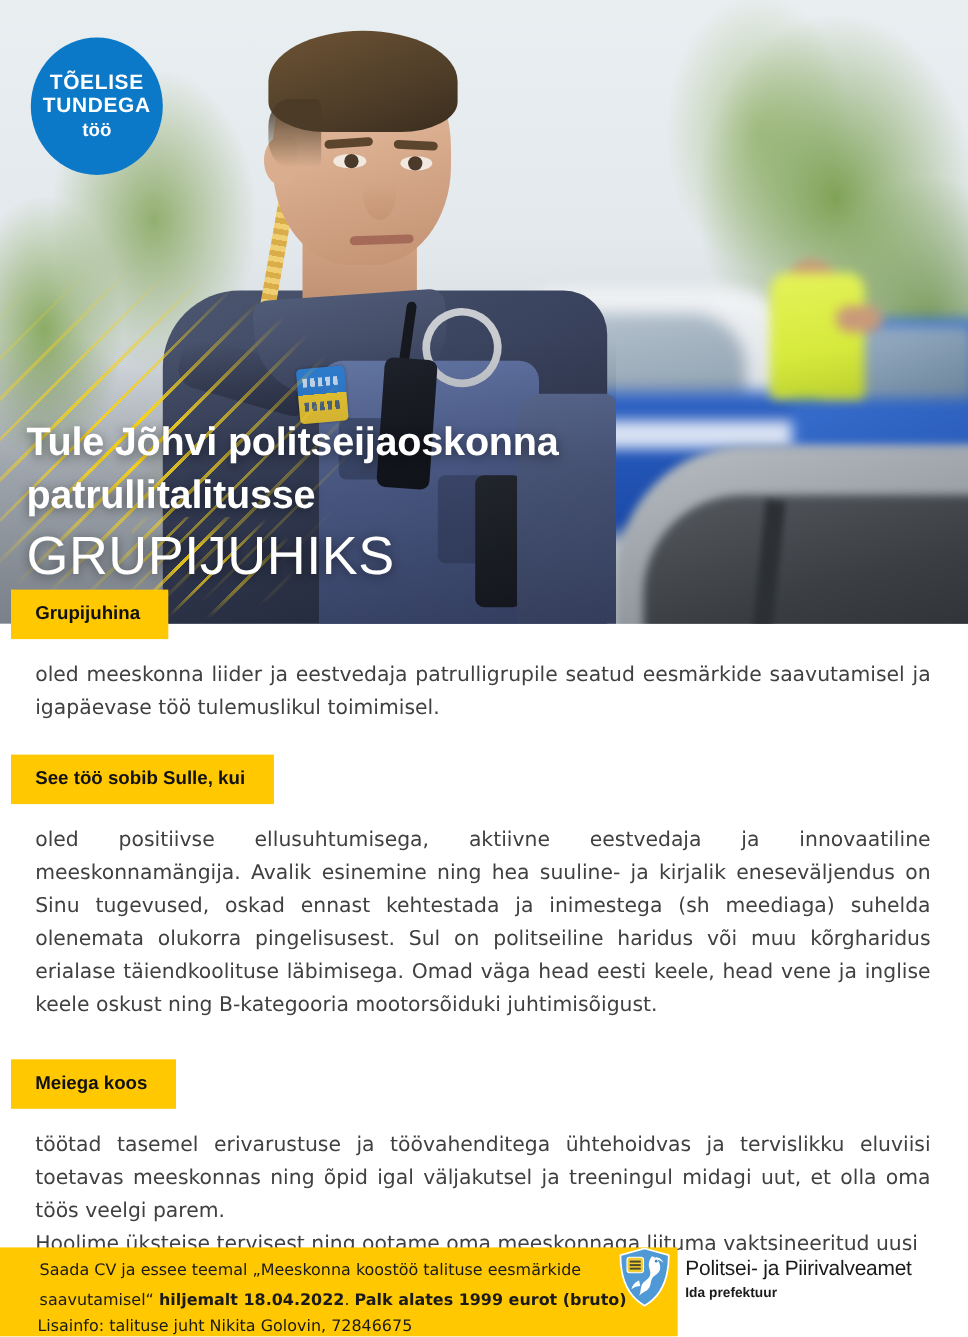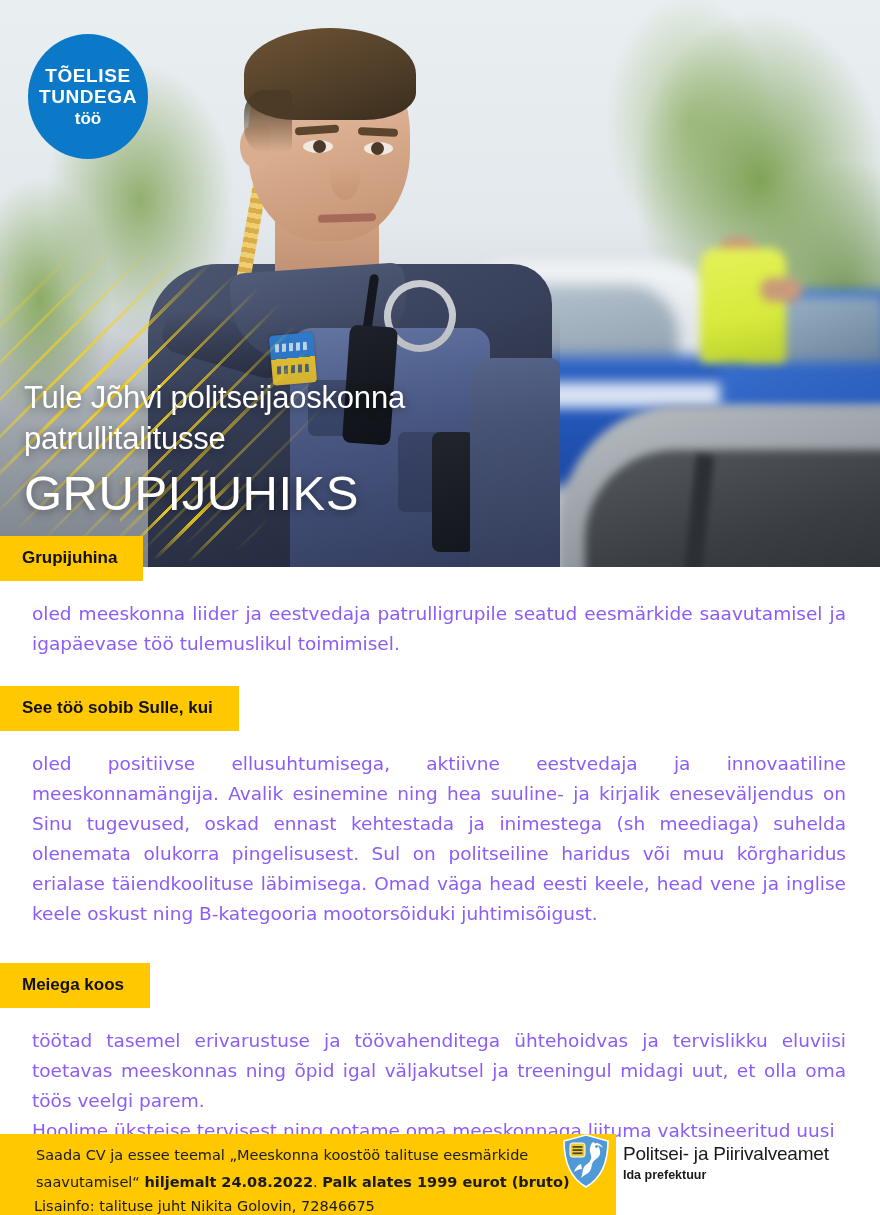--- a/index.html
+++ b/index.html
@@ -346,22 +346,22 @@
 
   
   .headline {
     position: absolute;
     left: 24px; top: 378px;
     width: 520px;
     color: #ffffff;
     text-shadow: 0 2px 10px rgba(0,0,0,.45);
   }
   .headline-sub {
-    font-size: 31px;
-    font-weight: normal;
+    font-size: 36px;
+    font-weight: bold;
     line-height: 1.32;
     letter-spacing: -.2px;
   }
   .headline-main {
     font-size: 49px;
     font-weight: normal;
     line-height: 1.12;
     margin-top: 6px;
     letter-spacing: .5px;
   }
@@ -373,28 +373,28 @@
     width: 880px;
   }
   .section-tag {
     display: inline-block;
     background: #FFC800;
     color: #111111;
     font-size: 17px;
     font-weight: bold;
     padding: 12px 26px 13px 22px;
   }
-  .tag-row { }
+  .tag-row { padding-left: 10px; }
   .tag-grupijuhina { margin-top: -31px; position: relative; z-index: 5; }
 
   .body-text {
     margin: 18px 34px 0 32px;
     font-size: 18.5px;
     line-height: 1.62;
-    color: #8b5cf6;
+    color: #404040;
     text-align: justify;
     font-family: "DejaVu Sans", sans-serif;
   }
   .spacer-a { height: 27px; }
   .spacer-b { height: 34px; }
 
   
   .footer {
     position: absolute;
     left: 0; top: 1118px;
@@ -527,21 +527,21 @@
     <div class="tag-row">
       <span class="section-tag">Meiega koos</span>
     </div>
     <div class="body-text">töötad tasemel erivarustuse ja töövahenditega ühtehoidvas ja tervislikku eluviisi toetavas meeskonnas ning õpid igal väljakutsel ja treeningul midagi uut, et olla oma töös veelgi parem.</div>
     <div class="body-text" style="margin-top:0; text-align:left;">Hoolime üksteise tervisest ning ootame oma meeskonnaga liituma vaktsineeritud uusi kolleege.</div>
   </div>
 
   <div class="footer">
     <div class="footer-box">
       <div class="footer-line fl1">Saada CV ja essee teemal „Meeskonna  koostöö  talituse eesmärkide</div>
-      <div class="footer-line fl2"><span>saavutamisel“ </span><b>hiljemalt 24.08.2022</b><span>. </span><b>Palk alates 1999 eurot (bruto)</b></div>
+      <div class="footer-line fl2"><span>saavutamisel“ </span><b>hiljemalt 18.04.2022</b><span>. </span><b>Palk alates 1999 eurot (bruto)</b></div>
       <div class="footer-line fl3">Lisainfo: talituse juht Nikita Golovin, 72846675</div>
     </div>
 
     <div class="logo">
       <span>
         <svg width="46" height="54" viewBox="0 0 46 54" xmlns="http://www.w3.org/2000/svg">
           <path d="M23 1 L45 7 C45 30 37 45 23 53 C9 45 1 30 1 7 Z" fill="#4f9ad6" stroke="#ffffff" stroke-width="1.6"></path>
           <rect x="7" y="9" width="15" height="14" rx="2.5" fill="#f2cc33" stroke="#ffffff" stroke-width="1"></rect>
           <rect x="9.5" y="12" width="10" height="1.8" fill="#4a4a2a"></rect>
           <rect x="9.5" y="15.2" width="10" height="1.8" fill="#4a4a2a"></rect>

